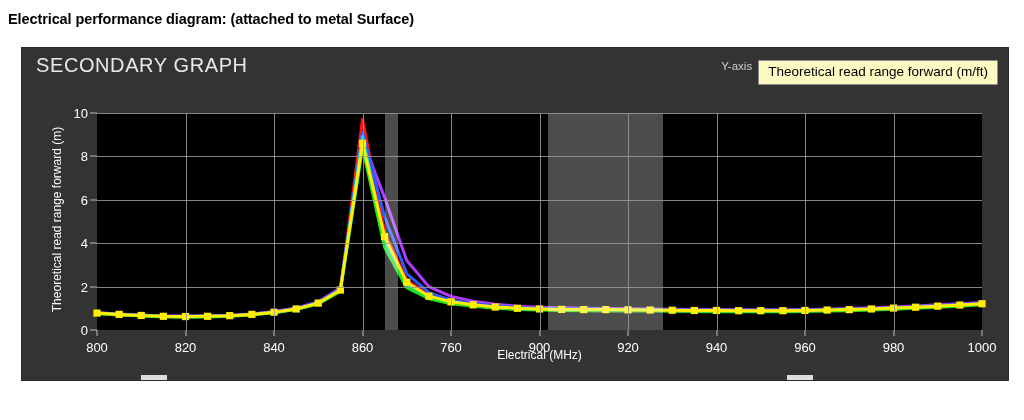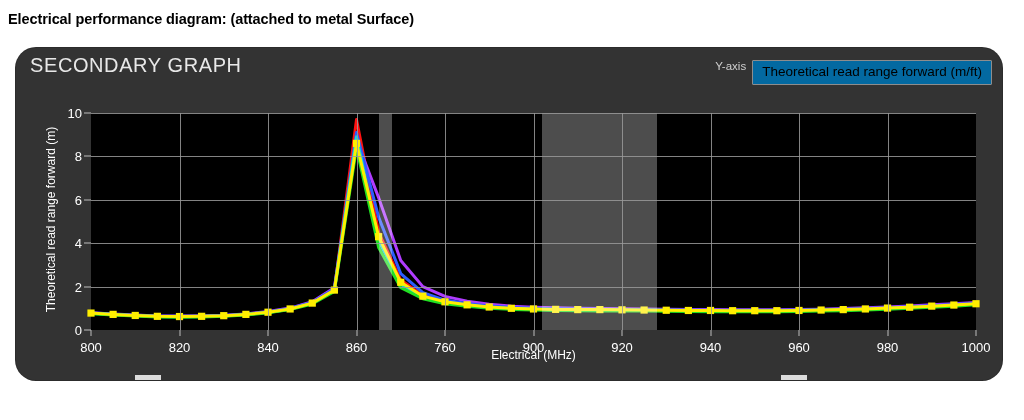--- a/index.html
+++ b/index.html
@@ -5,42 +5,41 @@
   html,body{margin:0;padding:0;background:#ffffff;}
   body{width:1024px;height:420px;font-family:"Liberation Sans",sans-serif;overflow:hidden;}
 
   .caption{
     position:absolute;left:8px;top:11px;
     font-size:14.5px;font-weight:bold;color:#000;
     letter-spacing:-0.1px;white-space:nowrap;
   }
 
   .panel{
-    position:absolute;left:16px;top:48px;width:986px;height:332px;
+    position:absolute;left:22px;top:48px;width:986px;height:332px;
     background:#333333;
     box-shadow:0 0 0 1px #2c2c2c;
     overflow:hidden;
-    border-radius:20px;
   }
 
   .panel-title{
     position:absolute;left:14px;top:6px;
     font-size:20px;color:#e8e8e8;letter-spacing:0.6px;
     font-family:"Liberation Sans",sans-serif;
   }
 
   .yaxis-selector{
     position:absolute;right:10px;top:12px;
     display:flex;gap:6px;
   }
   .yaxis-selector .lbl{
     font-size:11.5px;color:#cfcfcf;
   }
   .yaxis-selector .combo{
-    background:#0369a1;color:#000;
+    background:#fef9c3;color:#000;
     font-size:13.5px;
     padding:3px 9px 4px 9px;
     border:1px solid #8d8d8d;
     border-radius:1px;
     white-space:nowrap;
     line-height:1.15;
   }
 
   
   .plot-wrap{

